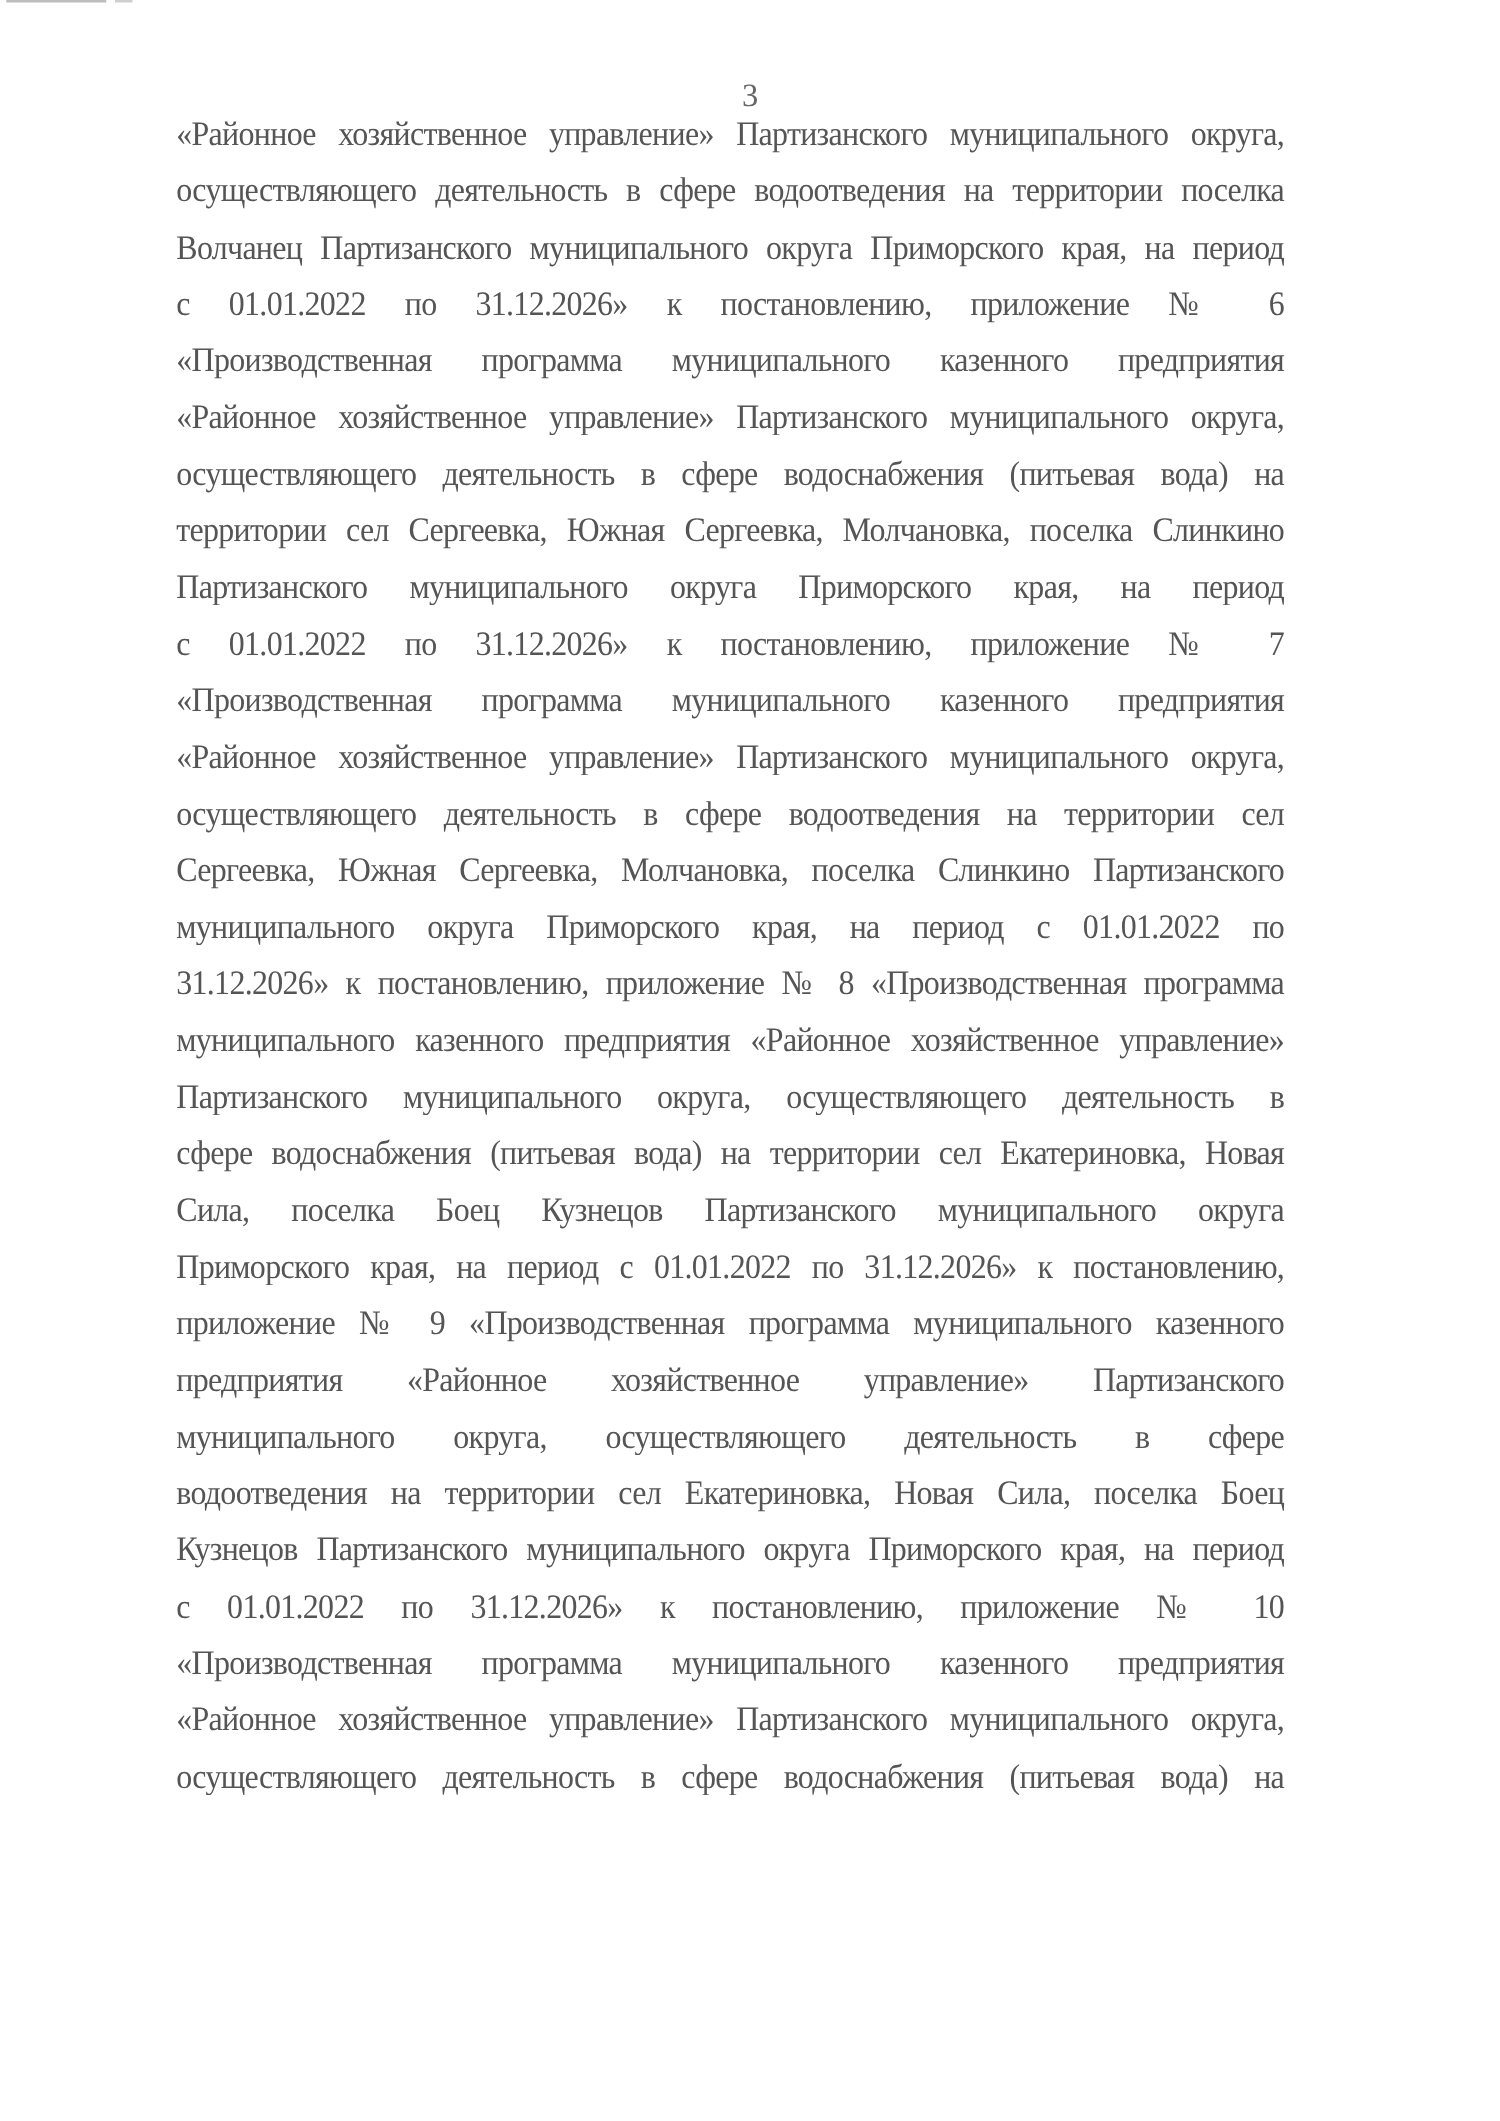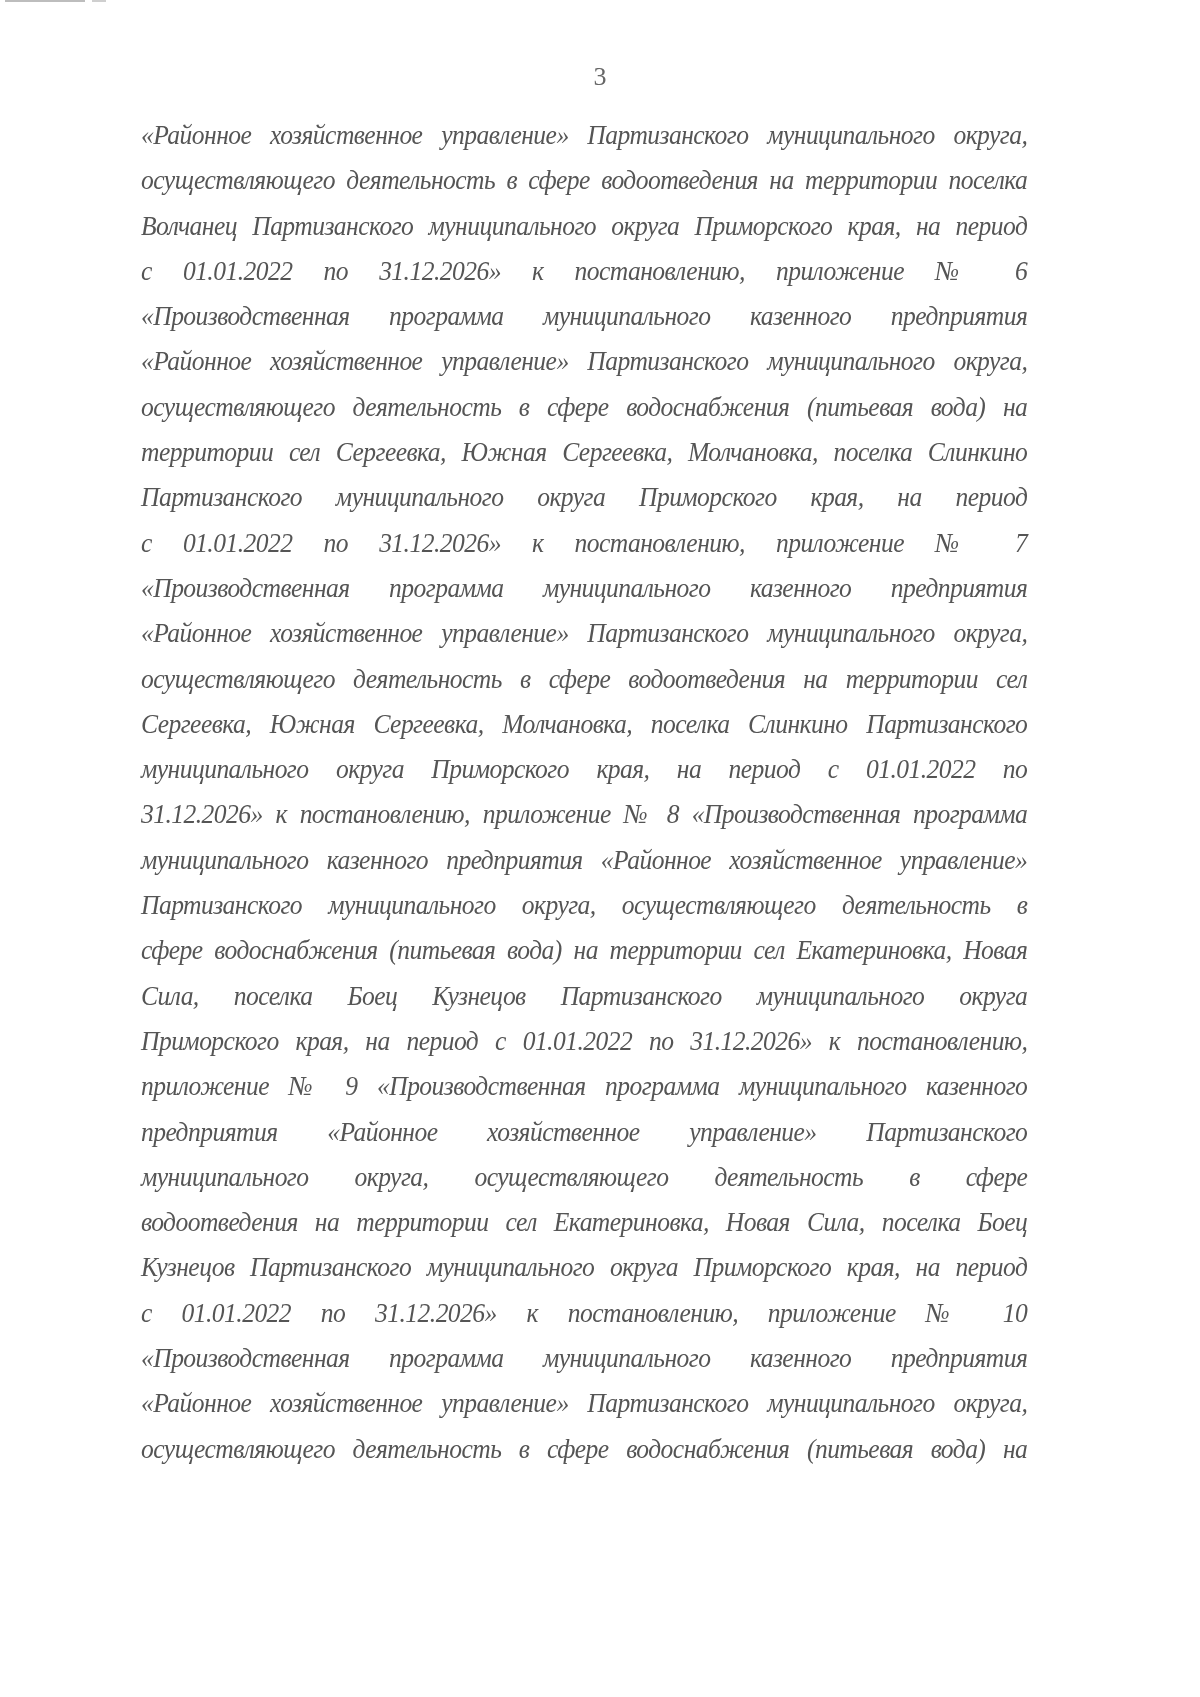--- a/index.html
+++ b/index.html
@@ -36,23 +36,22 @@
       top: 62px;
       left: 0;
       width: 1200px;
       text-align: center;
       font-size: 26px;
       color: #666666;
     }
     .body-text {
       position: absolute;
       left: 141px;
-      top: 112px;
+      top: 84px;
       width: 887px;
-      font-style: italic;
     }
     .line {
       display: block;
       height: 45.3px;
       line-height: 45.3px;
       font-size: 27.5px;
       white-space: nowrap;
       text-align: justify;
       text-align-last: justify;
       letter-spacing: -0.6px;

